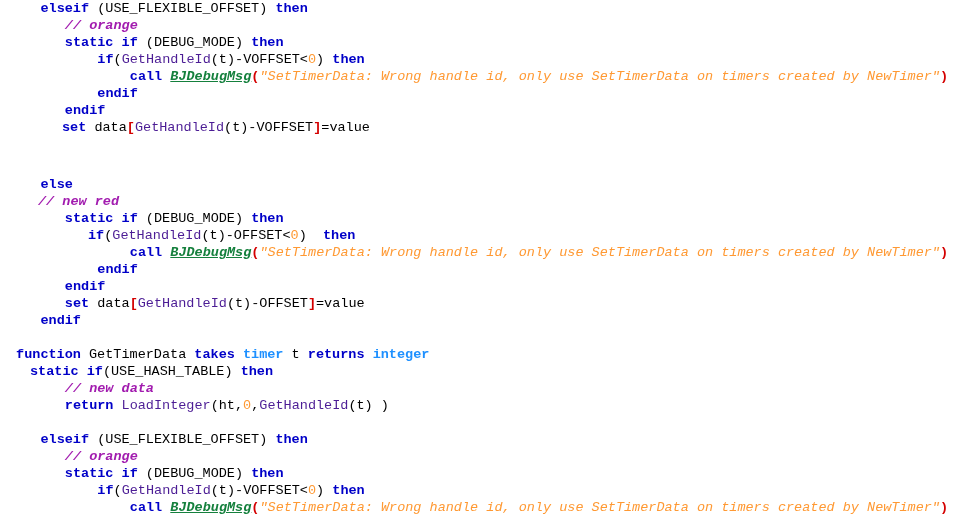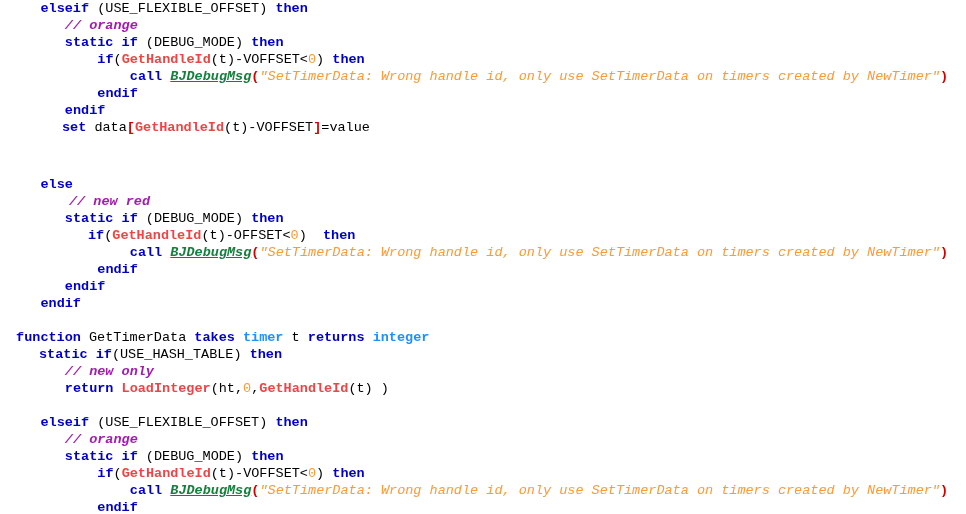--- a/index.html
+++ b/index.html
@@ -28,52 +28,53 @@
     font-family: "Liberation Mono", "DejaVu Sans Mono", monospace;
     letter-spacing: 0px;
     padding-left: 8px;
   }
   .tok { white-space: pre; }
 
   
   .t-kw        { color: #0000c8; font-weight: bold; }
   .t-type      { color: #1e90ff; font-weight: bold; }
   .t-comment   { color: #a21caf; font-weight: bold; font-style: italic; }
-  .t-fn        { color: #ef4444; font-weight: bold; }
+  .t-fn        { color: #4c1d95; font-weight: normal; }
   .t-fn-u      { color: #15803d; font-weight: bold; font-style: italic; text-decoration: underline; }
   .t-plain     { color: #000000; }
   .t-string    { color: #ff9933; font-style: italic; }
   .t-num       { color: #ff9933; }
   .t-punc      { color: #d40000; font-weight: bold; }
 </style>
 </head>
 <body>
 
 <div id="code-view">
   <div id="code-lines" style="background: rgb(255, 255, 255);">
       <div class="code-line" style="padding-left: 40.48px;"><span class="tok t-kw">elseif</span><span class="tok t-plain"> (USE_FLEXIBLE_OFFSET) </span><span class="tok t-kw">then</span></div>
       <div class="code-line" style="padding-left: 64.84px;"><span class="tok t-comment">// orange</span></div>
       <div class="code-line" style="padding-left: 64.84px;"><span class="tok t-kw">static if</span><span class="tok t-plain"> (DEBUG_MODE) </span><span class="tok t-kw">then</span></div>
       <div class="code-line" style="padding-left: 97.32px;"><span class="tok t-kw">if</span><span class="tok t-plain">(</span><span class="tok t-fn">GetHandleId</span><span class="tok t-plain">(t)-VOFFSET&lt;</span><span class="tok t-num">0</span><span class="tok t-plain">) </span><span class="tok t-kw">then</span></div>
       <div class="code-line" style="padding-left: 129.8px;"><span class="tok t-kw">call</span><span class="tok t-plain"> </span><span class="tok t-fn-u">BJDebugMsg</span><span class="tok t-punc">(</span><span class="tok t-string">"SetTimerData: Wrong handle id, only use SetTimerData on timers created by NewTimer"</span><span class="tok t-punc">)</span></div>
       <div class="code-line" style="padding-left: 97.32px;"><span class="tok t-kw">endif</span></div>
       <div class="code-line" style="padding-left: 64.84px;"><span class="tok t-kw">endif</span></div>
       <div class="code-line" style="padding-left: 62px;"><span class="tok t-kw">set</span><span class="tok t-plain"> data</span><span class="tok t-punc">[</span><span class="tok t-fn">GetHandleId</span><span class="tok t-plain">(t)-VOFFSET</span><span class="tok t-punc">]</span><span class="tok t-plain">=value</span></div>
       <div class="code-line" style="padding-left: 40.48px; margin-top: 40px;"><span class="tok t-kw">else</span></div>
-      <div class="code-line" style="padding-left: 69px;"><span class="tok t-comment">// new red</span></div>
+      <div class="code-line" style="padding-left: 38px;"><span class="tok t-comment">// new red</span></div>
       <div class="code-line" style="padding-left: 64.84px;"><span class="tok t-kw">static if</span><span class="tok t-plain"> (DEBUG_MODE) </span><span class="tok t-kw">then</span></div>
       <div class="code-line" style="padding-left: 88px;"><span class="tok t-kw">if</span><span class="tok t-plain">(</span><span class="tok t-fn">GetHandleId</span><span class="tok t-plain">(t)-OFFSET&lt;</span><span class="tok t-num">0</span><span class="tok t-plain">)  </span><span class="tok t-kw">then</span></div>
       <div class="code-line" style="padding-left: 129.8px;"><span class="tok t-kw">call</span><span class="tok t-plain"> </span><span class="tok t-fn-u">BJDebugMsg</span><span class="tok t-punc">(</span><span class="tok t-string">"SetTimerData: Wrong handle id, only use SetTimerData on timers created by NewTimer"</span><span class="tok t-punc">)</span></div>
       <div class="code-line" style="padding-left: 97.32px;"><span class="tok t-kw">endif</span></div>
       <div class="code-line" style="padding-left: 64.84px;"><span class="tok t-kw">endif</span></div>
+      <div class="code-line" style="padding-left: 64.84px;"><span class="tok t-kw">set</span><span class="tok t-plain"> data</span><span class="tok t-punc">[</span><span class="tok t-fn">GetHandleId</span><span class="tok t-plain">(t)-OFFSET</span><span class="tok t-punc">]</span><span class="tok t-plain">=value</span></div>
       <div class="code-line" style="padding-left: 40.48px;"><span class="tok t-kw">endif</span></div>
       <div class="code-line" style="padding-left: 8px;">&nbsp;</div>
       <div class="code-line" style="padding-left: 16.12px;"><span class="tok t-kw">function</span><span class="tok t-plain"> GetTimerData </span><span class="tok t-kw">takes</span><span class="tok t-plain"> </span><span class="tok t-type">timer</span><span class="tok t-plain"> t </span><span class="tok t-kw">returns</span><span class="tok t-plain"> </span><span class="tok t-type">integer</span></div>
-      <div class="code-line" style="padding-left: 39px;"><span class="tok t-kw">static if</span><span class="tok t-plain">(USE_HASH_TABLE) </span><span class="tok t-kw">then</span></div>
-      <div class="code-line" style="padding-left: 64.84px;"><span class="tok t-comment">// new only</span></div>
+      <div class="code-line" style="padding-left: 30px;"><span class="tok t-kw">static if</span><span class="tok t-plain">(USE_HASH_TABLE) </span><span class="tok t-kw">then</span></div>
+      <div class="code-line" style="padding-left: 64.84px;"><span class="tok t-comment">// new data</span></div>
       <div class="code-line" style="padding-left: 64.84px;"><span class="tok t-kw">return</span><span class="tok t-plain"> </span><span class="tok t-fn">LoadInteger</span><span class="tok t-plain">(ht,</span><span class="tok t-num">0</span><span class="tok t-plain">,</span><span class="tok t-fn">GetHandleId</span><span class="tok t-plain">(t) )</span></div>
       <div class="code-line" style="padding-left: 8px;">&nbsp;</div>
       <div class="code-line" style="padding-left: 40.48px;"><span class="tok t-kw">elseif</span><span class="tok t-plain"> (USE_FLEXIBLE_OFFSET) </span><span class="tok t-kw">then</span></div>
       <div class="code-line" style="padding-left: 64.84px;"><span class="tok t-comment">// orange</span></div>
       <div class="code-line" style="padding-left: 64.84px;"><span class="tok t-kw">static if</span><span class="tok t-plain"> (DEBUG_MODE) </span><span class="tok t-kw">then</span></div>
       <div class="code-line" style="padding-left: 97.32px;"><span class="tok t-kw">if</span><span class="tok t-plain">(</span><span class="tok t-fn">GetHandleId</span><span class="tok t-plain">(t)-VOFFSET&lt;</span><span class="tok t-num">0</span><span class="tok t-plain">) </span><span class="tok t-kw">then</span></div>
       <div class="code-line" style="padding-left: 129.8px;"><span class="tok t-kw">call</span><span class="tok t-plain"> </span><span class="tok t-fn-u">BJDebugMsg</span><span class="tok t-punc">(</span><span class="tok t-string">"SetTimerData: Wrong handle id, only use SetTimerData on timers created by NewTimer"</span><span class="tok t-punc">)</span></div>
       <div class="code-line" style="padding-left: 97.32px;"><span class="tok t-kw">endif</span></div>
     </div>
 </div>

